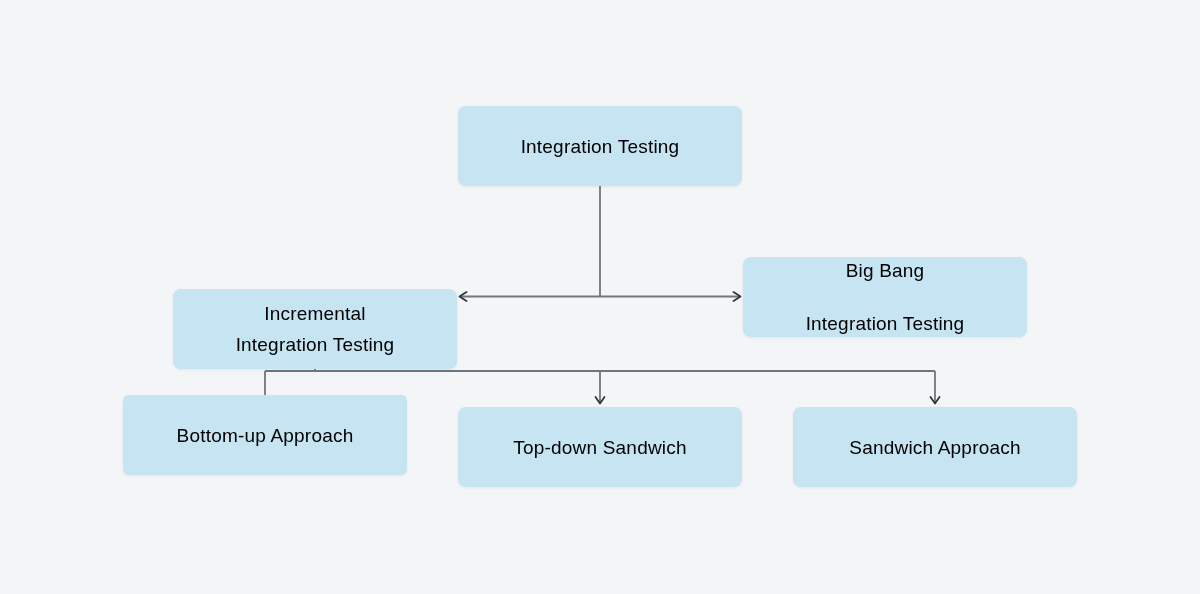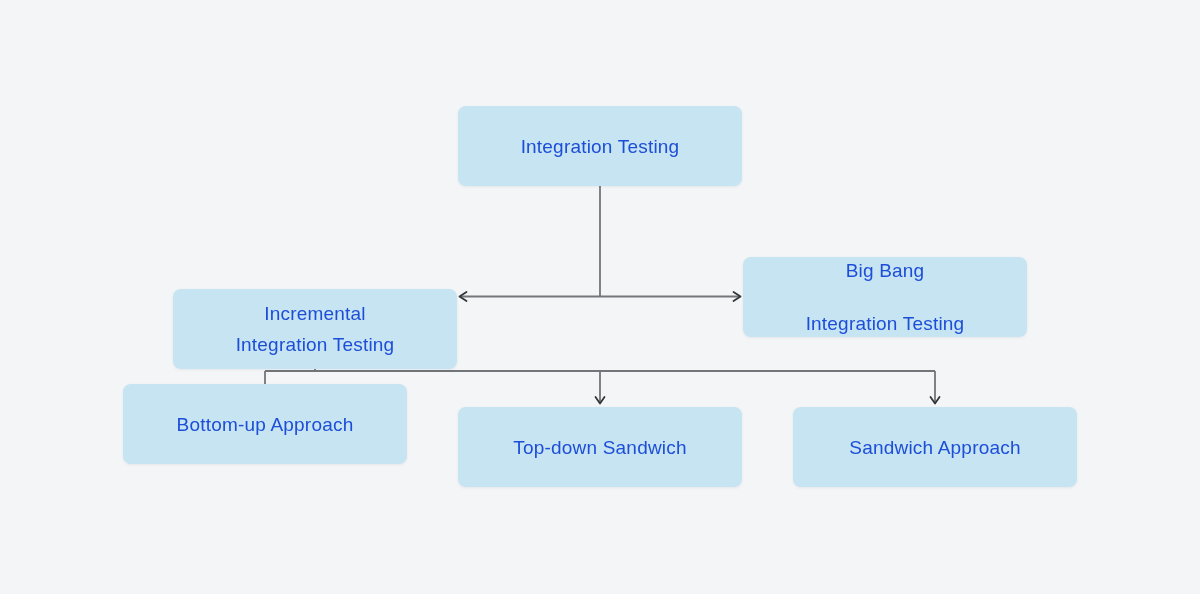--- a/index.html
+++ b/index.html
@@ -28,32 +28,32 @@
     width: 284px;
     height: 80px;
     background: #C6E4F2;
     border-radius: 8px;
     box-shadow: 0 1px 3px rgba(20, 45, 70, 0.07);
     display: flex;
     flex-direction: column;
     align-items: center;
     justify-content: center;
     text-align: center;
-    color: #1d4ed8;
+    color: #000000;
     font-size: 19px;
     font-weight: 500;
     line-height: 31px;
     letter-spacing: 0.2px;
   }
   .node-line { display: block; }
 
   .node-root      { left: 458px; top: 106px; }
   .node-incremental { left: 173px; top: 257px; margin-top: 32px; }
   .node-bigbang   { left: 743px; top: 257px; gap: 22px; }
-  .node-bottomup  { left: 123px; top: 384px; }
+  .node-bottomup  { left: 123px; top: 395px; border-radius: 6px; }
   .node-topdown   { left: 458px; top: 407px; }
   .node-sandwich  { left: 793px; top: 407px; }
 
   .line {
     stroke: #72767B;
     stroke-width: 1.8;
     fill: none;
   }
   .chevron {
     stroke: #33373C;

